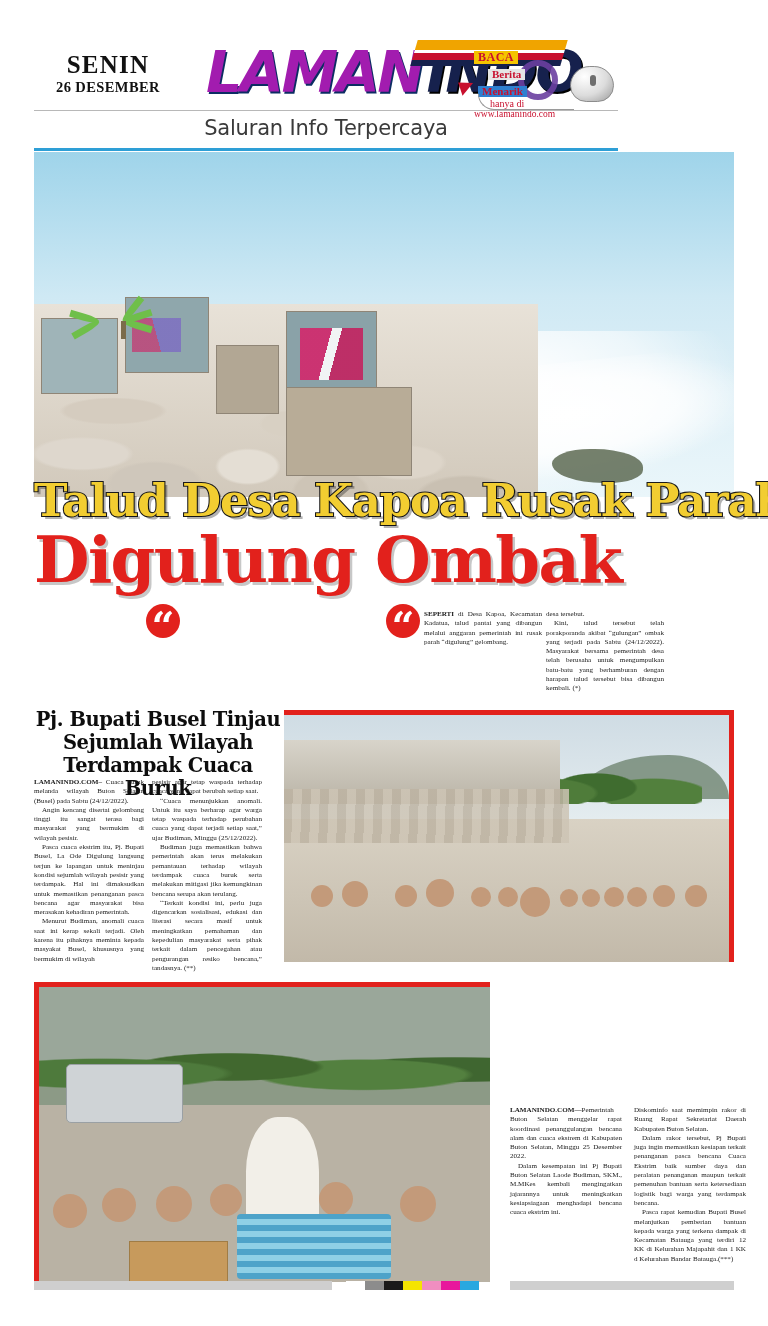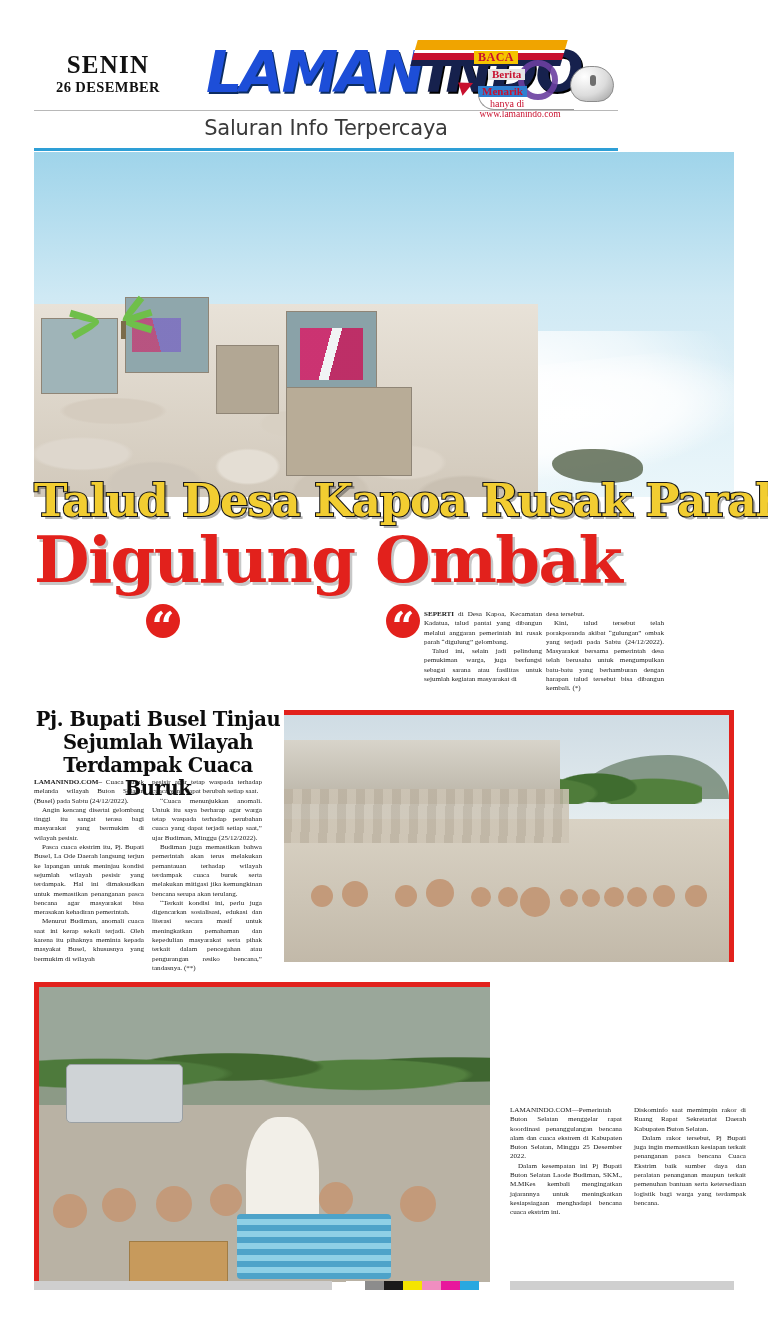--- a/index.html
+++ b/index.html
@@ -21,40 +21,40 @@
   .date-day { font-size: 25px; font-weight: 700; letter-spacing: 1.2px; color: #111; }
   .date-date { font-size: 14.5px; font-weight: 700; letter-spacing: .4px; color: #111; margin-top: 2px; }
 
   .logo-wrap { position: absolute; left: 206px; top: 38px; width: 360px; height: 74px; }
   .logo-text {
     font-family: "DejaVu Sans", sans-serif;
     font-size: 57px; font-weight: 700; font-style: italic;
     letter-spacing: -2.5px; line-height: 68px;
     white-space: nowrap;
   }
-  .logo-laman { color: #1d4ed8; text-shadow: 1.5px 1.5px 0 #0c2d63; }
+  .logo-laman { color: #a21caf; text-shadow: 1.5px 1.5px 0 #0c2d63; }
   .logo-indo  { color: #16214d; text-shadow: 1.5px 1.5px 0 #000; margin-left: 4px; }
   .logo-swoosh {
     position: absolute; right: 2px; top: 2px; width: 150px; height: 26px;
     background: linear-gradient(#f0a400 0 38%, #ffffff 38% 50%, #c8102e 50% 78%, #16214d 78% 100%);
     transform: skewX(-16deg);
   }
   .logo-ring {
     position: absolute; right: 8px; top: 22px; width: 40px; height: 40px;
     border: 6px solid #6a3fa0; border-radius: 50%; opacity: .9;
   }
 
   .badge-wrap { position: absolute; right: 34px; top: 48px; width: 170px; height: 68px; }
   .badge-stack { position: absolute; left: 26px; top: 0; width: 92px; }
   .badge-line { font-family: "Liberation Serif", serif; font-weight: 700; line-height: 1.05; }
   .b-baca   { font-size: 12px; color: #c8102e; background: #f5c400; display: inline-block; padding: 0 4px; letter-spacing: .5px; }
   .b-berita { font-size: 11px; color: #c8102e; background: #e5e5e5; display: inline-block; padding: 0 4px; margin-left: 14px; }
   .b-menarik{ font-size: 11px; color: #c8102e; background: #2f7fd0; display: inline-block; padding: 0 4px; margin-left: 4px; }
   .b-hanya  { font-size: 10px; color: #c8102e; display: block; margin-left: 16px; }
-  .b-url    { font-size: 9.5px; color: #c8102e; display: block; text-align: center; }
+  .b-url    { font-size: 9.5px; color: #c8102e; display: block; }
   .badge-arrow {
     position: absolute; left: 12px; top: 32px; width: 0; height: 0;
     border-left: 14px solid #c8102e; border-top: 5px solid transparent; border-bottom: 9px solid transparent;
     transform: rotate(-18deg);
   }
   .mouse-body {
     position: absolute; right: 4px; top: 18px; width: 44px; height: 36px;
     background: radial-gradient(ellipse at 32% 28%, #ffffff 0%, #dcdcdc 55%, #9a9a9a 100%);
     border: 1px solid #8c8c8c; border-radius: 22px 22px 18px 18px;
   }
@@ -223,21 +223,21 @@
     font-family: "Liberation Serif", serif; font-style: italic; font-weight: 700;
     font-size: 25px; line-height: 30px; text-align: center; color: #111;
     letter-spacing: -.3px;
   }
   .a3-col {
     position: absolute; top: 1106px; width: 112px;
     font-size: 7.1px; line-height: 9.3px; text-align: justify; color: #1a1a1a;
   }
   .a3-col p { text-indent: 8px; }
   .a3-col p:first-child { text-indent: 0; }
-  .a3-col b { font-weight: 400; }
+  .a3-col b { font-weight: 700; }
   .a3-c1 { left: 510px; }
   .a3-c2 { left: 634px; }
 
   
   .foot-grey-l { position: absolute; left: 34px; bottom: 36px; width: 298px; height: 9px; background: #cfcfcf; }
   .foot-grey-r { position: absolute; left: 510px; bottom: 36px; width: 224px; height: 9px; background: #cfcfcf; }
   .cmyk { position: absolute; left: 346px; bottom: 36px; height: 9px; display: flex; }
   .cmyk span { width: 19px; height: 9px; display: block; }
 </style>
 </head>
@@ -308,35 +308,34 @@
     <div class="hl-1">Talud Desa Kapoa Rusak Parah</div>
     <div class="hl-2">Digulung Ombak</div>
   </div>
 
   <div class="lead-zone">
     <div class="lead-quote-l">“</div>
     <div class="lead-quote-r">“</div>
 
     <div class="col-sm lead-c3">
       <p><b>SEPERTI</b><span> di Desa Kapoa, Kecamatan Kadatua, talud pantai yang dibangun melalui anggaran pemerintah ini rusak parah “digulung” gelombang.</span></p>
-      <p>Talud ini, selain jadi pelindung pemukiman warga, juga berfungsi sebagai sarana atau fasilitas untuk sejumlah kegiatan masyarakat di</p>
     </div>
 
     <div class="col-sm lead-c4">
       <p>desa tersebut.</p>
       <p>Kini, talud tersebut telah porakporanda akibat “gulungan” ombak yang terjadi pada Sabtu (24/12/2022). Masyarakat bersama pemerintah desa telah berusaha untuk mengumpulkan batu-batu yang berhamburan dengan harapan talud tersebut bisa dibangun kembali. (*)</p>
     </div>
   </div>
 
   <div class="a2-title">Pj. Bupati Busel Tinjau Sejumlah Wilayah Terdampak Cuaca Buruk</div>
 
   <div class="a2-col a2-c1">
     <p><b>LAMANINDO.COM–</b><span> Cuaca buruk melanda wilayah Buton Selatan (Busel) pada Sabtu (24/12/2022).</span></p>
     <p>Angin kencang disertai gelombang tinggi itu sangat terasa bagi masyarakat yang bermukim di wilayah pesisir.</p>
-    <p>Pasca cuaca ekstrim itu, Pj. Bupati Busel, La Ode Daerah langsung terjun ke lapangan untuk meninjau kondisi sejumlah wilayah pesisir yang terdampak. Hal ini dimaksudkan untuk memastikan penanganan pasca bencana agar masyarakat bisa merasakan kehadiran pemerintah.</p>
+    <p>Pasca cuaca ekstrim itu, Pj. Bupati Busel, La Ode Digulung langsung terjun ke lapangan untuk meninjau kondisi sejumlah wilayah pesisir yang terdampak. Hal ini dimaksudkan untuk memastikan penanganan pasca bencana agar masyarakat bisa merasakan kehadiran pemerintah.</p>
     <p>Menurut Budiman, anomali cuaca saat ini kerap sekali terjadi. Oleh karena itu pihaknya meminta kepada masyakat Busel, khususnya yang bermukim di wilayah</p>
   </div>
 
   <div class="a2-col a2-c2">
     <p>pesisir agar tetap waspada terhadap cuaca yang dapat berubah setiap saat.</p>
     <p>“Cuaca menunjukkan anomali. Untuk itu saya berharap agar warga tetap waspada terhadap perubahan cuaca yang dapat terjadi setiap saat,” ujar Budiman, Minggu (25/12/2022).</p>
     <p>Budiman juga memastikan bahwa pemerintah akan terus melakukan pemantauan terhadap wilayah terdampak cuaca buruk serta melakukan mitigasi jika kemungkinan bencana serupa akan terulang.</p>
     <p>“Terkait kondisi ini, perlu juga digencarkan sosialisasi, edukasi dan literasi secara masif untuk meningkatkan pemahaman dan kepedulian masyarakat serta pihak terkait dalam pencegahan atau pengurangan resiko bencana,” tandasnya. (**)</p>
   </div>
 
@@ -455,20 +454,21 @@
 
 
   <div class="a3-col a3-c1">
     <p><b>LAMANINDO.COM—</b><span>Pemerintah Buton Selatan menggelar rapat koordinasi penanggulangan bencana alam dan cuaca ekstrem di Kabupaten Buton Selatan, Minggu 25 Desember 2022.</span></p>
     <p>Dalam kesempatan ini Pj Bupati Buton Selatan Laode Budiman, SKM., M.MKes kembali mengingatkan jajarannya untuk meningkatkan kesiapsiagaan menghadapi bencana cuaca ekstrim ini.</p>
   </div>
 
   <div class="a3-col a3-c2">
     <p>Diskominfo saat memimpin rakor di Ruang Rapat Sekretariat Daerah Kabupaten Buton Selatan.</p>
     <p>Dalam rakor tersebut, Pj Bupati juga ingin memastikan kesiapan terkait penanganan pasca bencana Cuaca Ekstrim baik sumber daya dan peralatan penanganan maupun terkait pemenuhan bantuan serta ketersediaan logistik bagi warga yang terdampak bencana.</p>
+    <p>Pasca rapat kemudian Bupati Busel melanjutkan pemberian bantuan kepada warga yang terkena dampak di Kecamatan Batauga yang terdiri 12 KK di Kelurahan Majapahit dan 1 KK d Kelurahan Bandar Batauga.(***)</p>
   </div>
 
   <div class="foot-grey-l"></div>
   <div class="cmyk">
       <span style="background: rgb(255, 255, 255);"></span>
       <span style="background: rgb(140, 140, 140);"></span>
       <span style="background: rgb(26, 26, 26);"></span>
       <span style="background: rgb(245, 228, 0);"></span>
       <span style="background: rgb(240, 142, 192);"></span>
       <span style="background: rgb(232, 23, 156);"></span>

